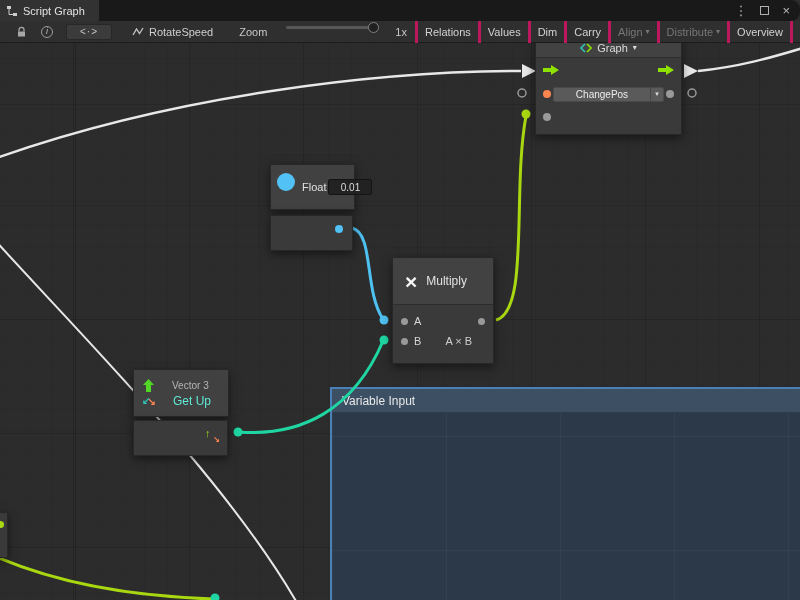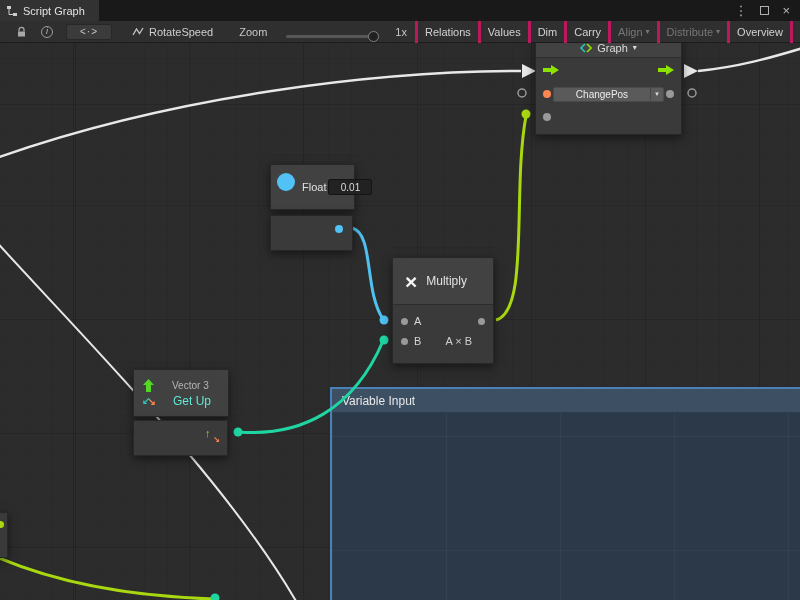--- a/index.html
+++ b/index.html
@@ -1,38 +1,38 @@
 <!DOCTYPE html>
 <html><head>
 <meta charset="utf-8">
 <style>
   * { margin:0; padding:0; box-sizing:border-box; }
   html,body { background:#111; }
   body { font-family:"Liberation Sans", sans-serif; }
   #screen { position:relative; width:800px; height:600px; overflow:hidden; background:#2c2c2c; }
 
   
-  .tabbar { position:absolute; top:0; left:0; right:0; height:21px; background:#191919; display:flex; align-items:center; z-index:20; }
+  .tabbar { position:absolute; top:0; left:0; right:0; height:21px; background:#191919; display:flex; align-items:center; z-index:20;border-radius:9px; }
   .tab { height:21px; background:#323232; display:flex; align-items:center; gap:5px; padding:0 14px 0 6px; color:#e2e2e2; font-size:11px; }
   .tab-spacer { flex:1; }
   .win-icons { display:flex; align-items:center; gap:13px; padding-right:10px; color:#b8b8b8; font-size:13px; }
   .sq-icon { width:9px; height:9px; border:1px solid #b0b0b0; display:inline-block; }
   .win-glyph { line-height:1; }
 
   
   .toolbar { position:absolute; top:21px; left:0; right:0; height:22px; background:#2f2f2f; border-bottom:1px solid #1c1c1c;
              display:flex; align-items:center; z-index:20; color:#c8c8c8; font-size:11px; }
   .tb-pad { width:8px; flex:none; }
   .tb-iconbox { width:26px; display:flex; justify-content:center; align-items:center; flex:none; }
   .info-circ { width:12px; height:12px; border:1px solid #9a9a9a; border-radius:50%; color:#bbb; font-size:9px; font-style:italic;
                display:flex; align-items:center; justify-content:center; line-height:1; }
   .code-btn { width:46px; height:16px; background:#3b3b3b; border:1px solid #272727; border-radius:2px; color:#c5c5c5;
               font-size:10px; letter-spacing:1px; display:flex; align-items:center; justify-content:center; margin-left:6px; flex:none; }
   .graph-crumb { display:flex; align-items:flex-start; gap:5px; margin-left:20px; color:#cfcfcf; flex:none; }
-  .zoom-wrap { display:flex; align-items:flex-end; gap:19px; margin-left:26px; flex:none; }
+  .zoom-wrap { display:flex; align-items:flex-start; gap:19px; margin-left:26px; flex:none; }
   .zoom-track { position:relative; width:90px; height:3px; background:#575757; border-radius:2px; }
   .zoom-knob { position:absolute; right:-3px; top:-4px; width:11px; height:11px; border-radius:50%; background:#202020; border:1px solid #828282; }
   .tb-buttons { display:flex; align-items:center; margin-left:8px; height:22px; }
   .tb-btn { height:22px; display:flex; align-items:center; gap:3px; padding:0 7px; border-left:3px solid #be185d;
             color:#d2d2d2; white-space:nowrap; }
   .tb-btn.disabled { color:#767676; }
   .dd-arrow { font-size:8px; line-height:1; }
 
   
   .canvas { position:absolute; top:43px; left:0; width:800px; height:557px; background-color:#2c2c2c;

